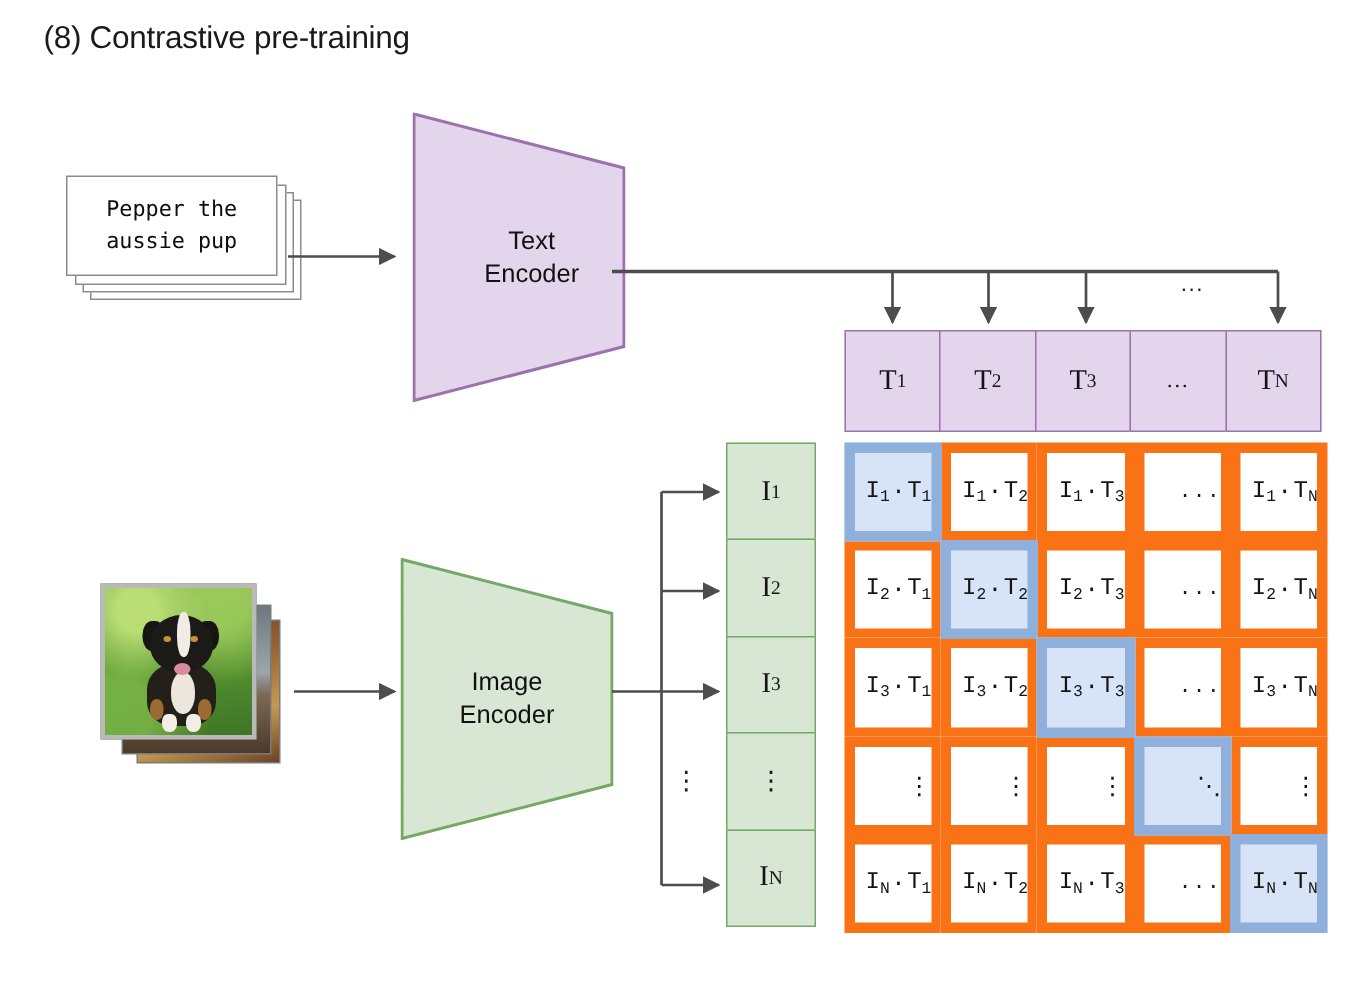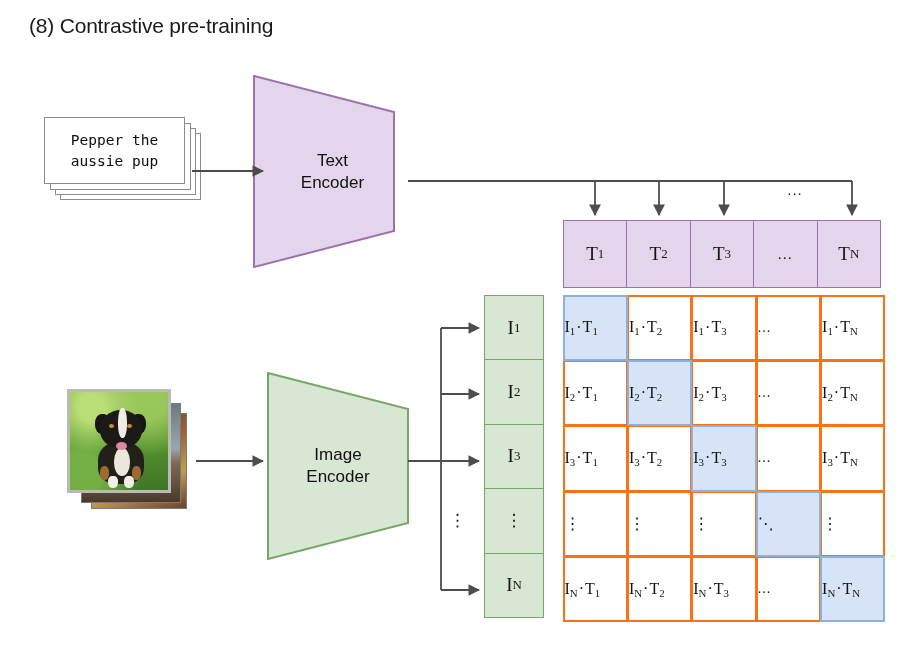--- a/index.html
+++ b/index.html
@@ -172,21 +172,21 @@
   }
   .encoder svg { position: absolute; left: 0; top: 0; }
   .encoder .enc-label {
     position: relative;
     font-size: 17px;
     line-height: 22px;
     color: #111111;
     z-index: 2;
     white-space: pre-line;
   }
-  #text-encoder  { left: 253px; top: 75px;  width: 159px; height: 193px; }
+  #text-encoder  { left: 275px; top: 75px;  width: 159px; height: 193px; }
   #image-encoder { left: 267px; top: 372px; width: 142px; height: 188px; }
 
   
   #wires {
     position: absolute;
     left: 0; top: 0;
     width: 906px; height: 654px;
     pointer-events: none;
   }
 
@@ -241,27 +241,27 @@
   #matrix {
     position: absolute;
     left: 563px;
     top: 295px;
     display: grid;
     grid-template-columns: repeat(5, 64.4px);
     grid-template-rows: repeat(5, 65.4px);
   }
   .m-cell {
     box-sizing: border-box;
-    border: 2px solid #f97316;
+    border: 7px solid #f97316;
     margin: -0.5px;
     background: #ffffff;
     display: flex;
     align-items: center;
-    justify-content: flex-start;
-    font-family: Liberation Serif, serif;
+    justify-content: flex-end;
+    font-family: Liberation Mono, monospace;
     font-size: 16px;
     color: #141414;
     white-space: nowrap;
   }
   .m-cell.hl {
     background: #d7e4f7;
     border-color: #8fb0da;
     z-index: 2;
   }
   .m-cell.dots  { font-size: 14px; letter-spacing: 1px; color: #1a1a1a; }

